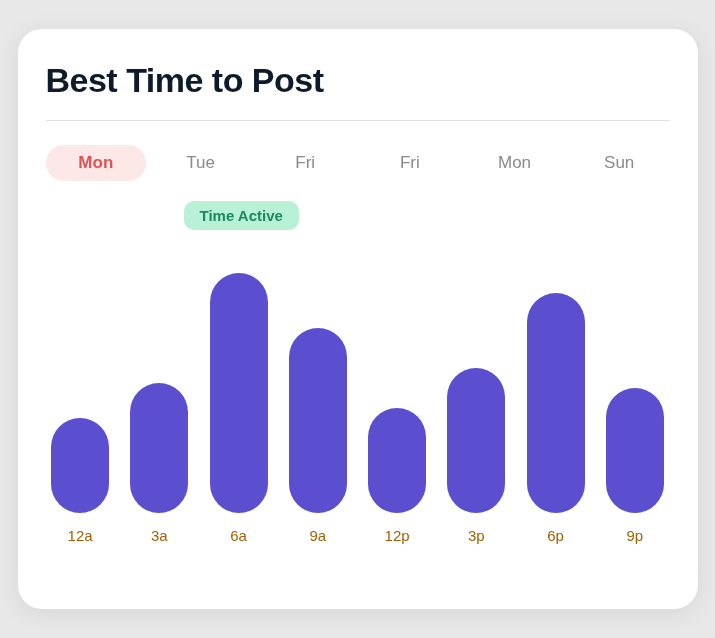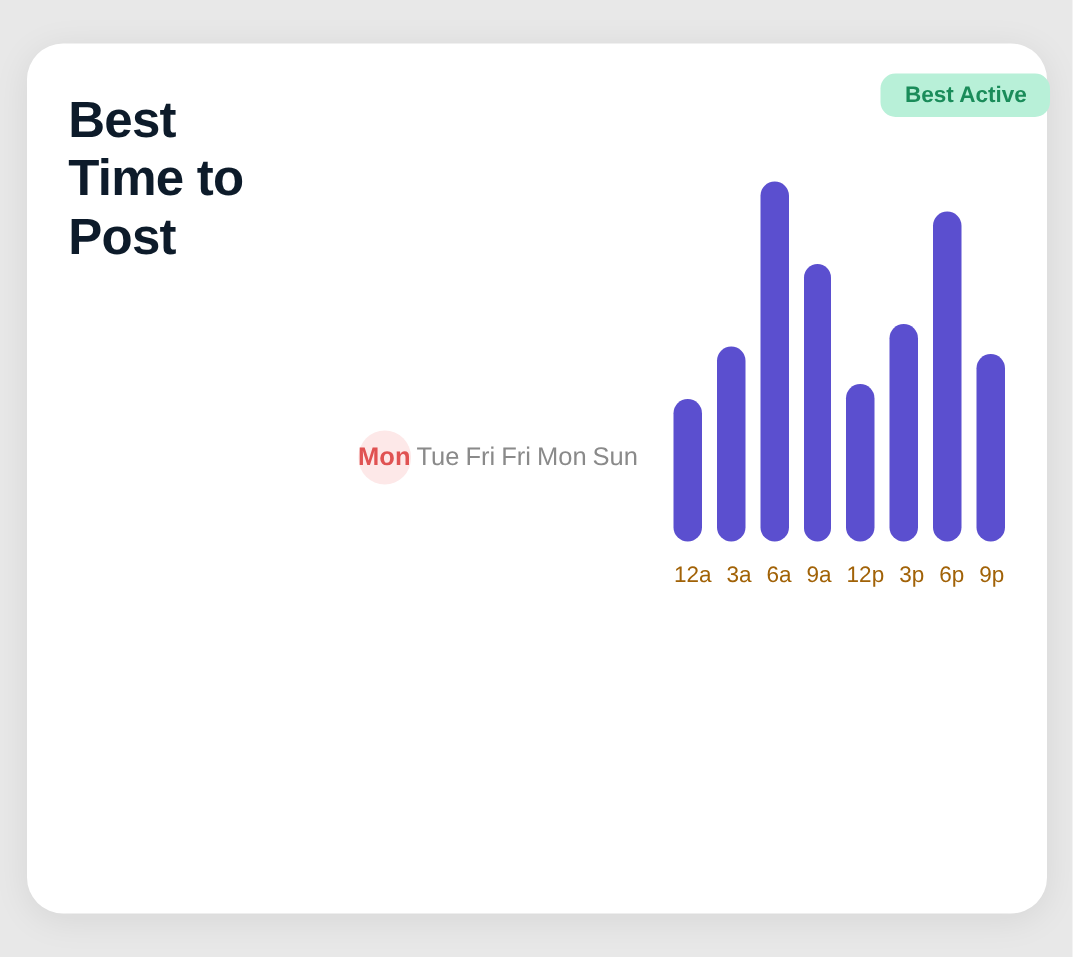--- a/index.html
+++ b/index.html
@@ -14,22 +14,21 @@
     }
 
     .card {
       background: #ffffff;
       border-radius: 24px;
       padding: 32px 28px 28px 28px;
       width: 680px;
       min-height: 580px;
       box-shadow: 0 4px 24px rgba(0,0,0,0.08);
       display: flex;
-      flex-direction: row;
-      gap: 24px;
+      flex-direction: column;
     }
 
     .card-title {
       font-size: 34px;
       font-weight: 800;
       color: #0d1b2a;
       margin-bottom: 20px;
       letter-spacing: -0.5px;
     }
 
@@ -134,21 +133,21 @@
 
   <div class="day-tab active">Mon</div>
       <div class="day-tab">Tue</div>
       <div class="day-tab">Fri</div>
       <div class="day-tab">Fri</div>
       <div class="day-tab">Mon</div>
       <div class="day-tab">Sun</div>
     </div>
 
   <div class="chart-area">
-    <div class="most-active-badge">Best Active</div>
+    <div class="most-active-badge">Time Active</div>
     <div class="bars-container">
 
     <div class="bar-wrapper">
           <div class="bar" style="height: 95px; background: rgb(91, 79, 207);"></div>
         </div>
         <div class="bar-wrapper">
           <div class="bar" style="height: 130px; background: rgb(91, 79, 207);"></div>
         </div>
         <div class="bar-wrapper">
           <div class="bar" style="height: 240px; background: rgb(91, 79, 207);"></div>

